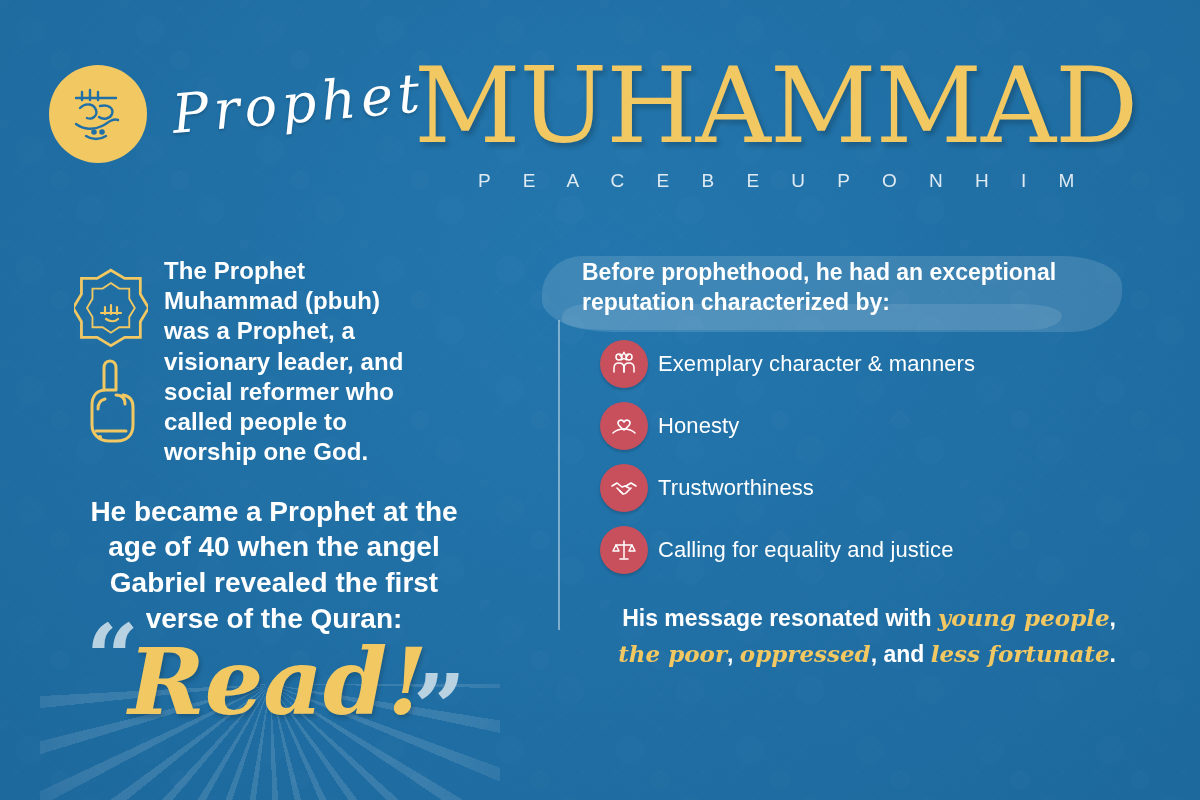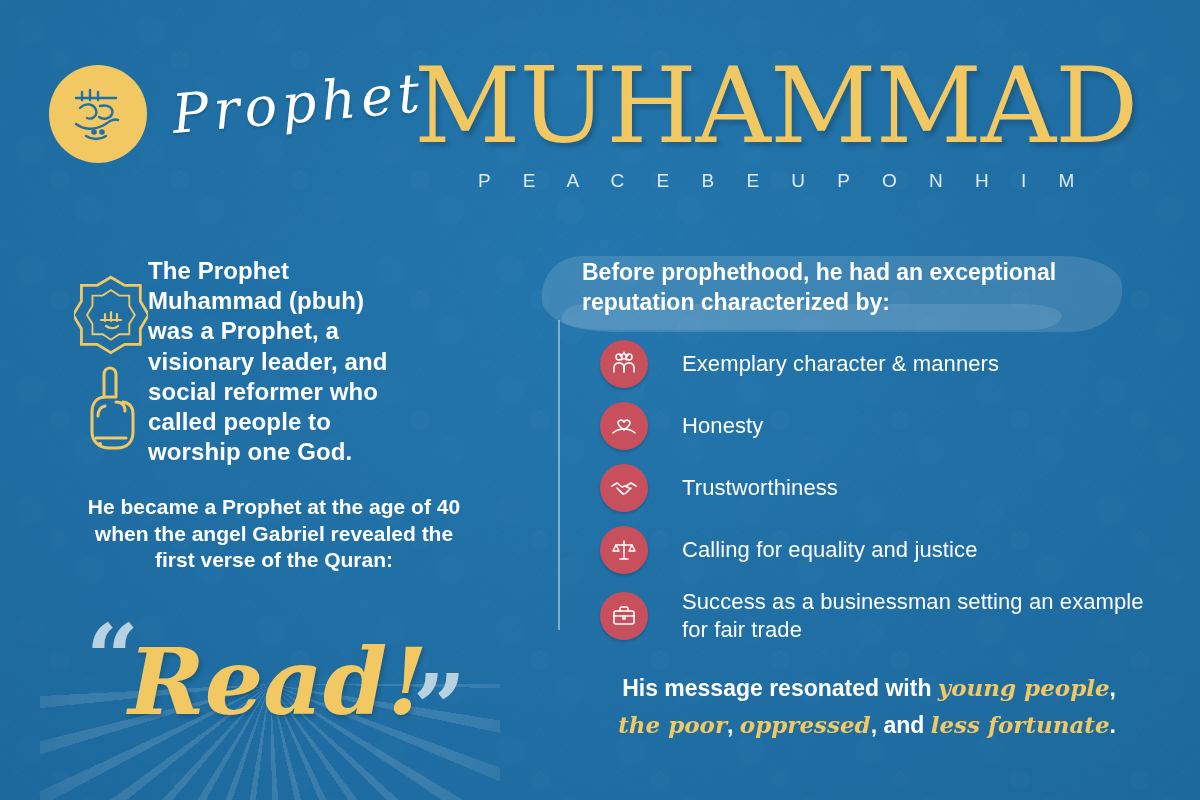--- a/index.html
+++ b/index.html
@@ -89,39 +89,39 @@
     color: #dfeaf2;
   }
 
   
   .left-col {
     position: absolute;
     left: 74px; top: 248px;
     width: 400px;
   }
 
-  .intro-row { display: flex; align-items: flex-end; }
+  .intro-row { display: flex; gap: 16px; align-items: center; }
 
   .intro-icons { width: 74px; flex: none; padding-top: 6px; }
   .intro-icons svg { display: block; }
 
   .intro-text {
     font-size: 24px;
     line-height: 1.26;
     color: #ffffff;
     font-weight: bold;
     letter-spacing: 0.1px;
     padding-top: 8px;
     max-width: 268px;
   }
 
   .prophet-40 {
     margin-top: 26px;
     text-align: center;
-    font-size: 21px;
+    font-size: 28px;
     line-height: 1.28;
     font-weight: bold;
     color: #ffffff;
     padding: 0 12px;
   }
 
   
   .read-block {
     position: absolute;
     left: 60px; top: 600px;
@@ -208,21 +208,21 @@
 
   .traits {
     position: relative;
     margin-top: 22px;
     padding-left: 24px;
   }
 
   .trait {
     display: flex;
     align-items: center;
-    gap: 34px;
+    gap: 10px;
     margin-bottom: 14px;
   }
 
   .trait-badge {
     width: 48px; height: 48px;
     flex: none;
     border-radius: 50%;
     background: #c8505c;
     display: flex;
     align-items: center;
@@ -373,31 +373,20 @@
             <path d="M14 5 v17"></path>
             <path d="M6 9 h16"></path>
             <path d="M6 9 l-3 6 h6 Z"></path>
             <path d="M22 9 l-3 6 h6 Z"></path>
             <path d="M10 23 h8"></path>
           </svg>
         </div>
         <div class="trait-label">Calling for equality and justice</div>
       </div>
 
-      <div class="trait">
-        <div class="trait-badge">
-          <svg width="28" height="28" viewBox="0 0 28 28" fill="none" stroke="#ffffff" stroke-width="1.6" stroke-linejoin="round" stroke-linecap="round">
-            <rect x="4" y="9" width="20" height="13" rx="2"></rect>
-            <path d="M10 9 V7 c0-1 1-2 2-2 h4 c1 0 2 1 2 2 v2"></path>
-            <path d="M4 14 h20"></path>
-            <path d="M13 14 h2 v3 h-2 Z"></path>
-          </svg>
-        </div>
-        <div class="trait-label">Success as a businessman setting an example for fair trade</div>
-      </div>
 
     </div>
 
     <div class="message">
       <span>His message resonated with </span><span class="hl">young people</span><span>, </span><span class="hl">the poor</span><span>, </span><span class="hl">oppressed</span><span>, and </span><span class="hl">less fortunate</span><span>.</span>
     </div>
   </div>
 
 </div>
 

